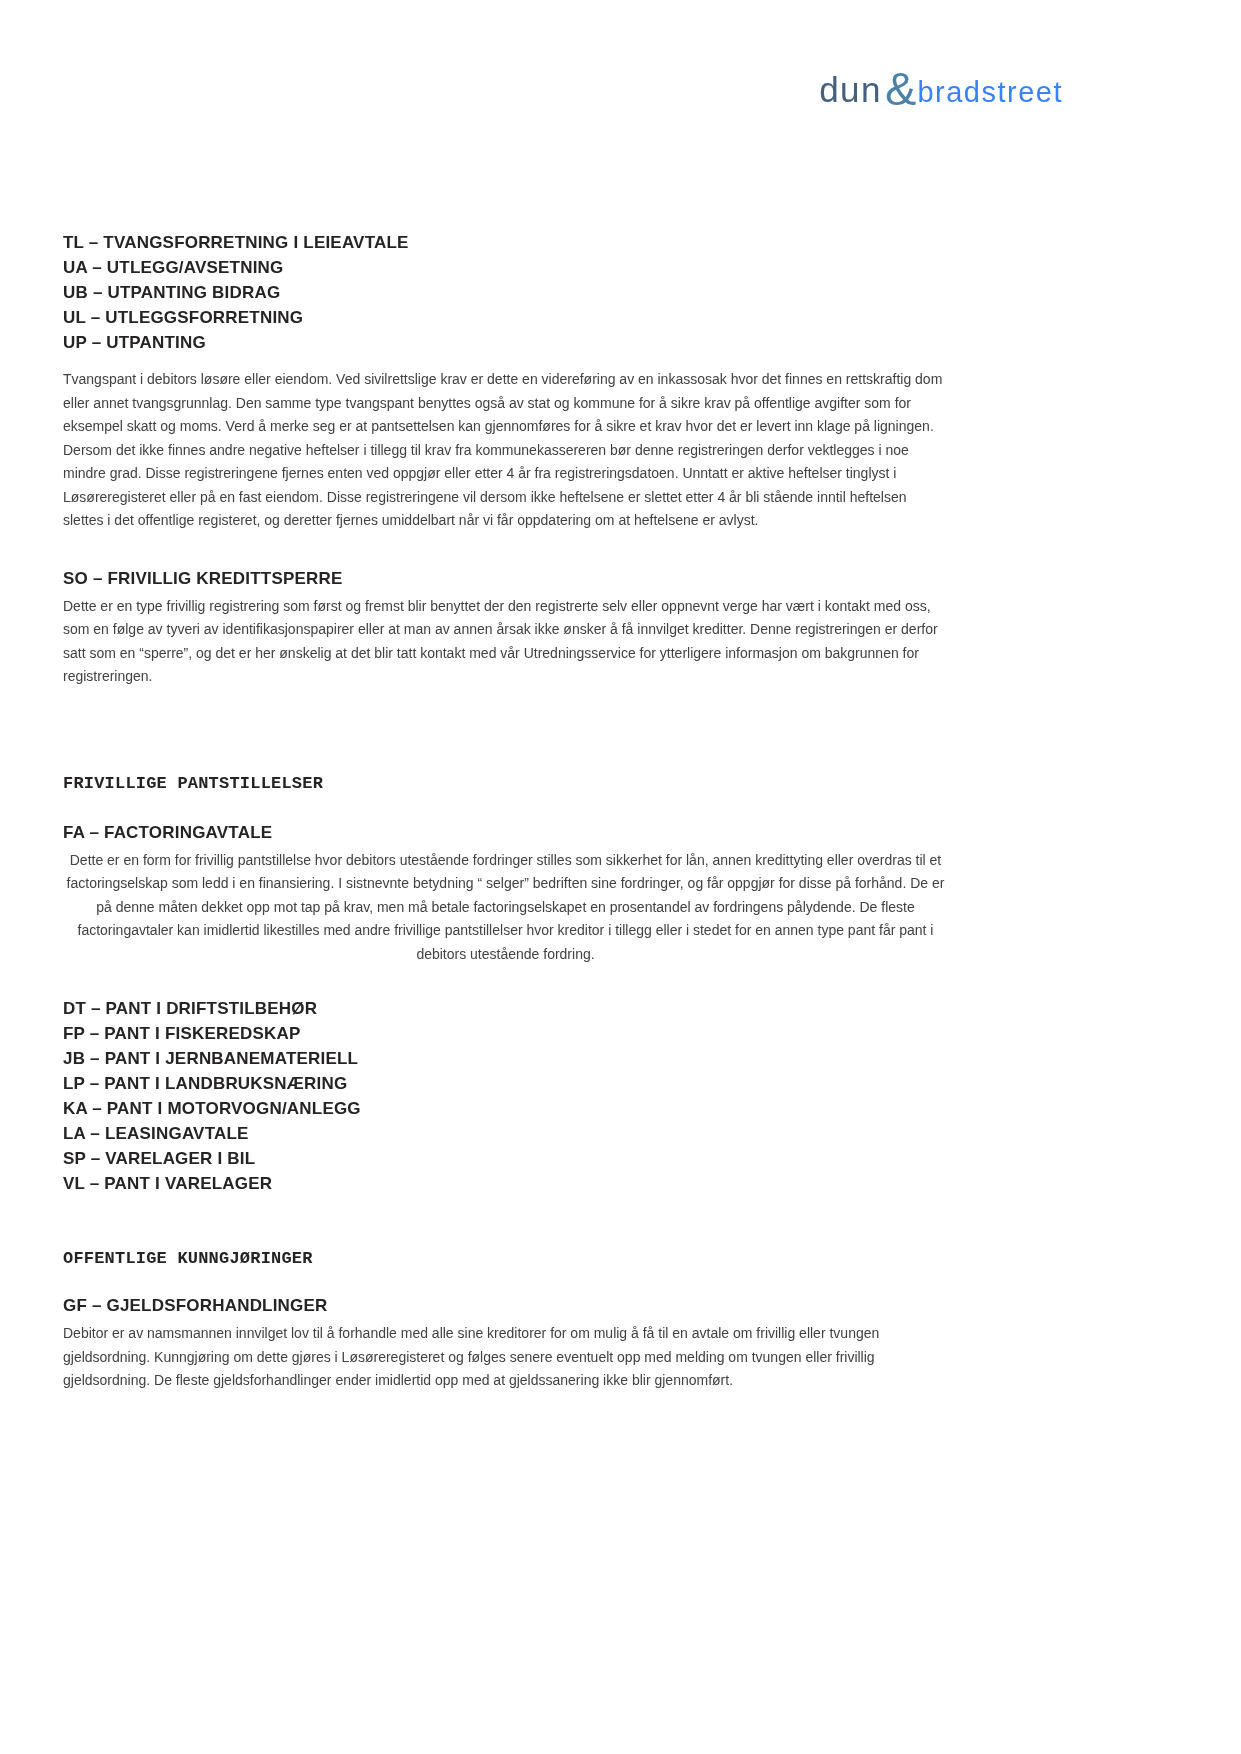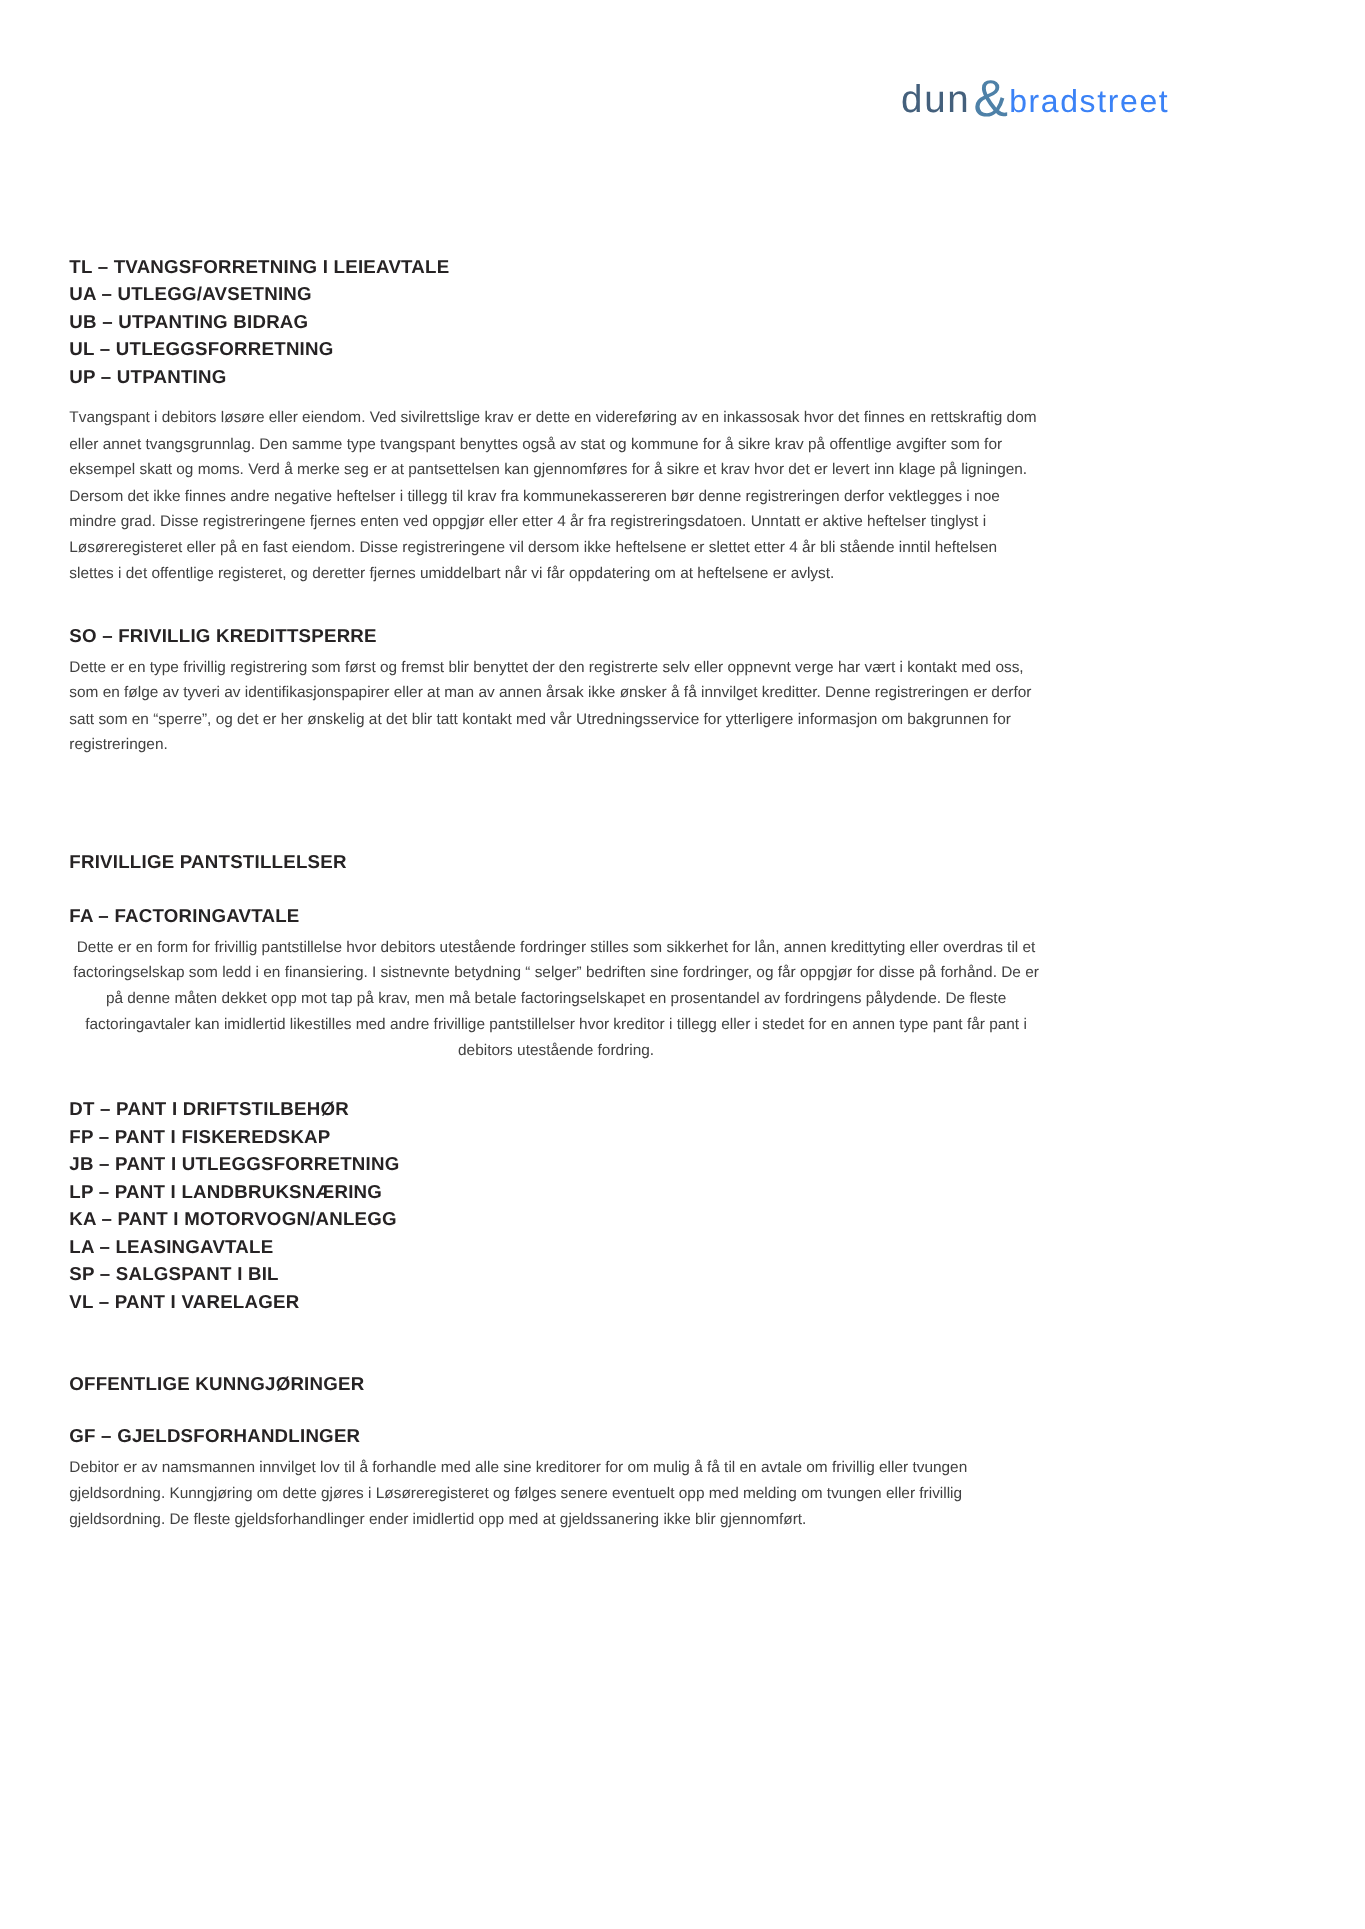--- a/index.html
+++ b/index.html
@@ -65,20 +65,21 @@
     color: #414141;
     margin: 0;
     max-width: 885px;
   }
   .section-title {
     font-size: 17px;
     font-weight: bold;
     line-height: 25px;
     color: #262324;
     letter-spacing: 0.2px;
+    font-family: Liberation Mono, monospace;
   }
   
   .b1-headings   { padding-top: 230px; }
   .b1-para       { margin-top: 13px; }
   .b2-heading    { margin-top: 33px; }
   .b2-para       { margin-top: 4px; }
   .s1-title      { margin-top: 82px; }
   .b3-heading    { margin-top: 24px; }
   .b3-para       { margin-top: 4px; text-align: center; }
   .b4-headings   { margin-top: 30px; }
@@ -122,25 +123,25 @@
     <p class="para b2-para">Dette er en type frivillig registrering som først og fremst blir benyttet der den registrerte selv eller oppnevnt verge har vært i kontakt med oss, som en følge av tyveri av identifikasjonspapirer eller at man av annen årsak ikke ønsker å få innvilget kreditter. Denne registreringen er derfor satt som en “sperre”, og det er her ønskelig at det blir tatt kontakt med vår Utredningsservice for ytterligere informasjon om bakgrunnen for registreringen.</p>
 
     <div class="section-title s1-title">FRIVILLIGE PANTSTILLELSER</div>
 
     <div class="code-heading b3-heading">FA – FACTORINGAVTALE</div>
     <p class="para b3-para">Dette er en form for frivillig pantstillelse hvor debitors utestående fordringer stilles som sikkerhet for lån, annen kredittyting eller overdras til et factoringselskap som ledd i en finansiering. I sistnevnte betydning “ selger” bedriften sine fordringer, og får oppgjør for disse på forhånd. De er på denne måten dekket opp mot tap på krav, men må betale factoringselskapet en prosentandel av fordringens pålydende. De fleste factoringavtaler kan imidlertid likestilles med andre frivillige pantstillelser hvor kreditor i tillegg eller i stedet for en annen type pant får pant i debitors utestående fordring.</p>
 
     <div class="code-heading-group b4-headings">
       <div class="code-heading">DT – PANT I DRIFTSTILBEHØR</div>
       <div class="code-heading">FP – PANT I FISKEREDSKAP</div>
-      <div class="code-heading">JB – PANT I UTLEGGSFORRETNING</div>
+      <div class="code-heading">JB – PANT I JERNBANEMATERIELL</div>
       <div class="code-heading">LP – PANT I LANDBRUKSNÆRING</div>
       <div class="code-heading">KA – PANT I MOTORVOGN/ANLEGG</div>
       <div class="code-heading">LA – LEASINGAVTALE</div>
-      <div class="code-heading">SP – SALGSPANT I BIL</div>
+      <div class="code-heading">SP – VARELAGER I BIL</div>
       <div class="code-heading">VL – PANT I VARELAGER</div>
     </div>
 
     <div class="section-title s2-title">OFFENTLIGE KUNNGJØRINGER</div>
 
     <div class="code-heading b5-heading">GF – GJELDSFORHANDLINGER</div>
     <p class="para b5-para">Debitor er av namsmannen innvilget lov til å forhandle med alle sine kreditorer for om mulig å få til en avtale om frivillig eller tvungen gjeldsordning. Kunngjøring om dette gjøres i Løsøreregisteret og følges senere eventuelt opp med melding om tvungen eller frivillig gjeldsordning. De fleste gjeldsforhandlinger ender imidlertid opp med at gjeldssanering ikke blir gjennomført.</p>
 
   </div>
 

